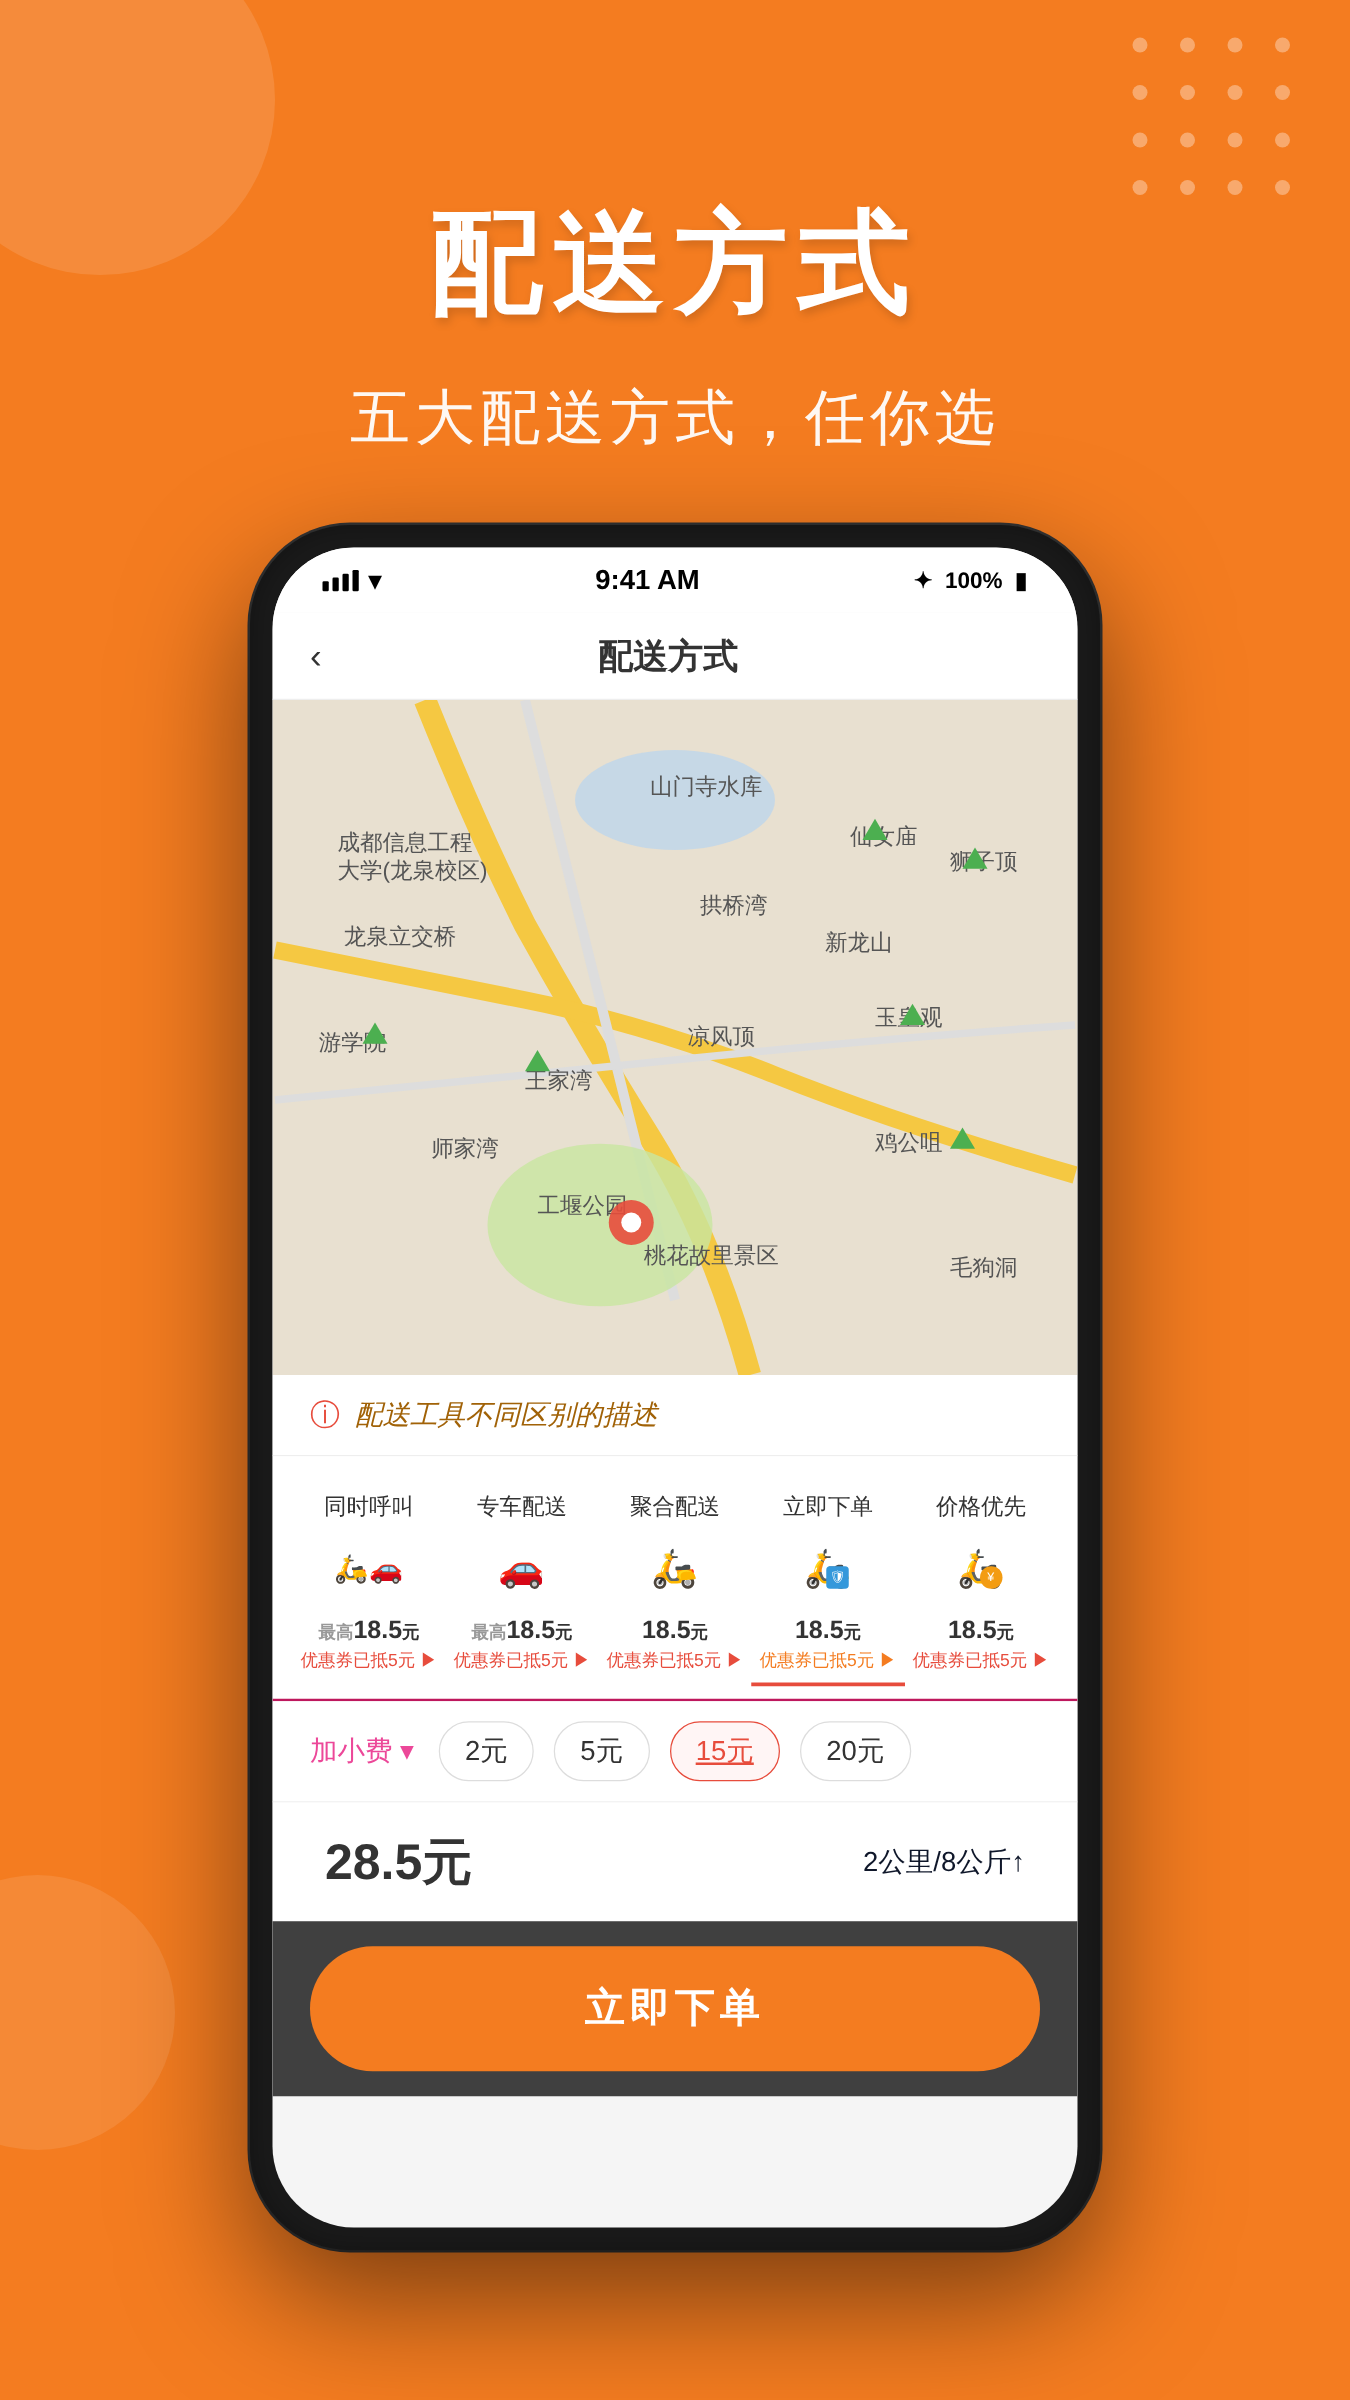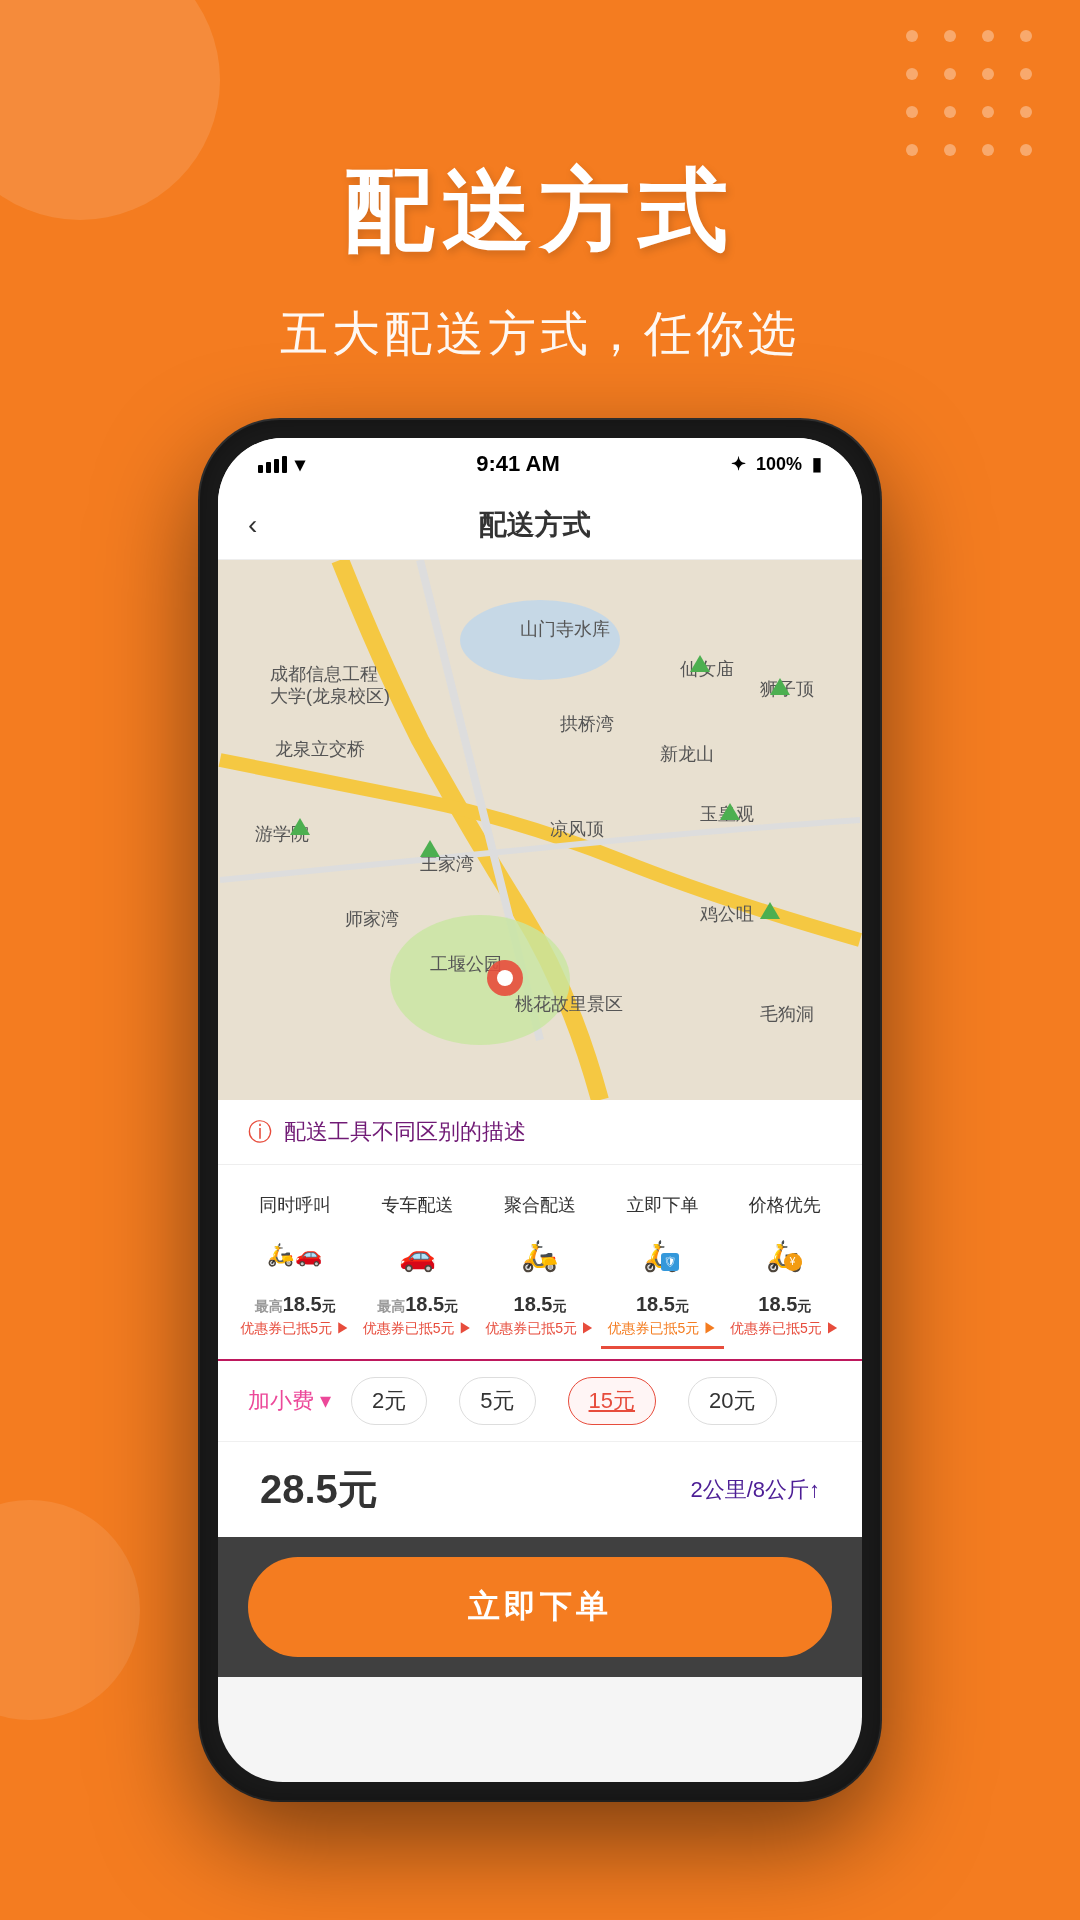--- a/index.html
+++ b/index.html
@@ -207,21 +207,22 @@
       border-bottom: 1px solid #eee;
     }
 
     .alert-icon {
       color: #e74c3c;
       font-size: 24px;
     }
 
     .alert-text {
       font-size: 22px;
-      color: #701a75;
+      color: #a16207;
+      font-style: italic;
     }
 
     
     .delivery-options {
       background: white;
       padding: 20px 16px 10px;
       display: flex;
       gap: 0;
       border-bottom: 2px solid #be185d;
     }
@@ -290,21 +291,21 @@
     }
 
     .total-price {
       font-size: 40px;
       font-weight: 700;
       color: #333;
     }
 
     .distance-info {
       font-size: 22px;
-      color: #4c1d95;
+      color: #0f172a;
     }
 
     
     .extra-fee-section {
       background: white;
       padding: 16px 30px;
       display: flex;
       align-items: center;
       gap: 20px;
       border-bottom: 1px solid #f0f0f0;
@@ -313,21 +314,21 @@
     .extra-fee-label {
       font-size: 22px;
       color: #ec4899;
       display: flex;
       align-items: center;
       gap: 6px;
     }
 
     .fee-options {
       display: flex;
-      gap: 32px;
+      gap: 16px;
     }
 
     .fee-option {
       padding: 8px 20px;
       border-radius: 30px;
       border: 1px solid #ddd;
       font-size: 22px;
       color: #333;
       background: white;
     }

